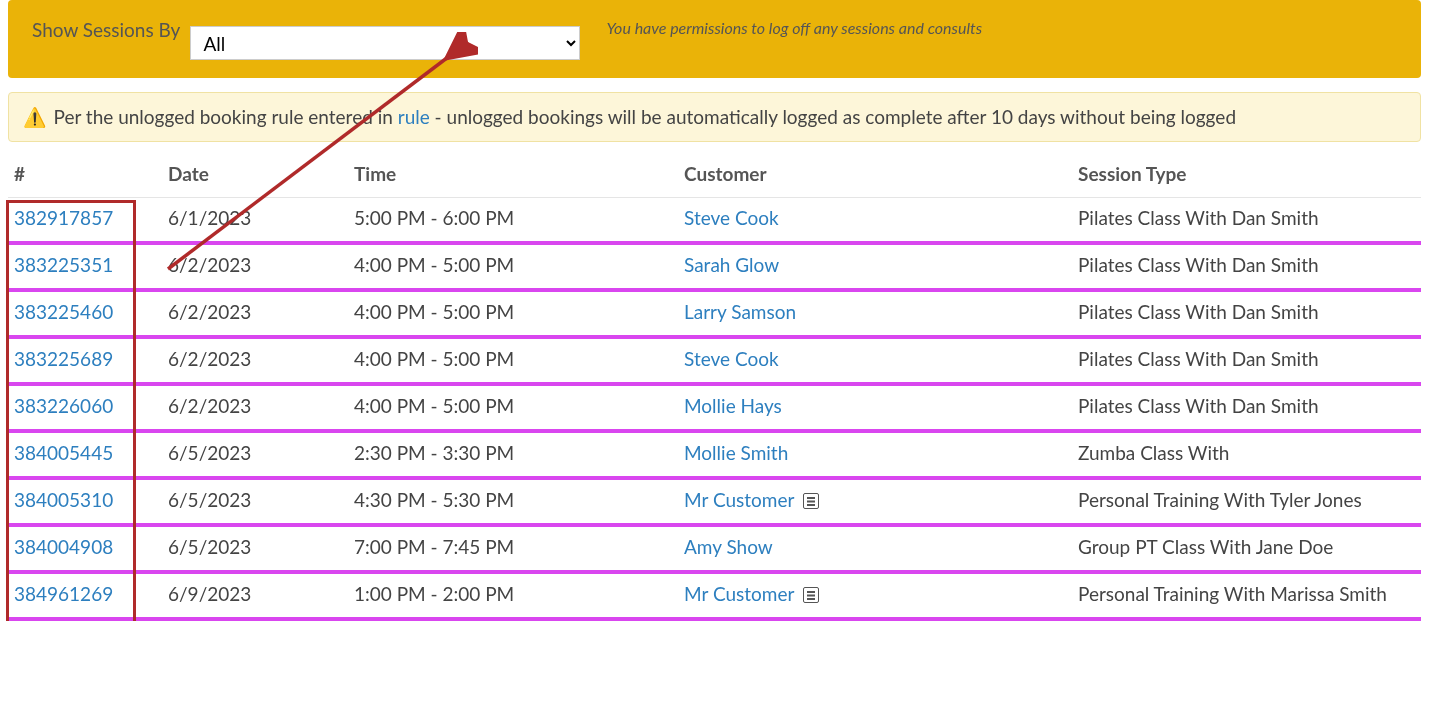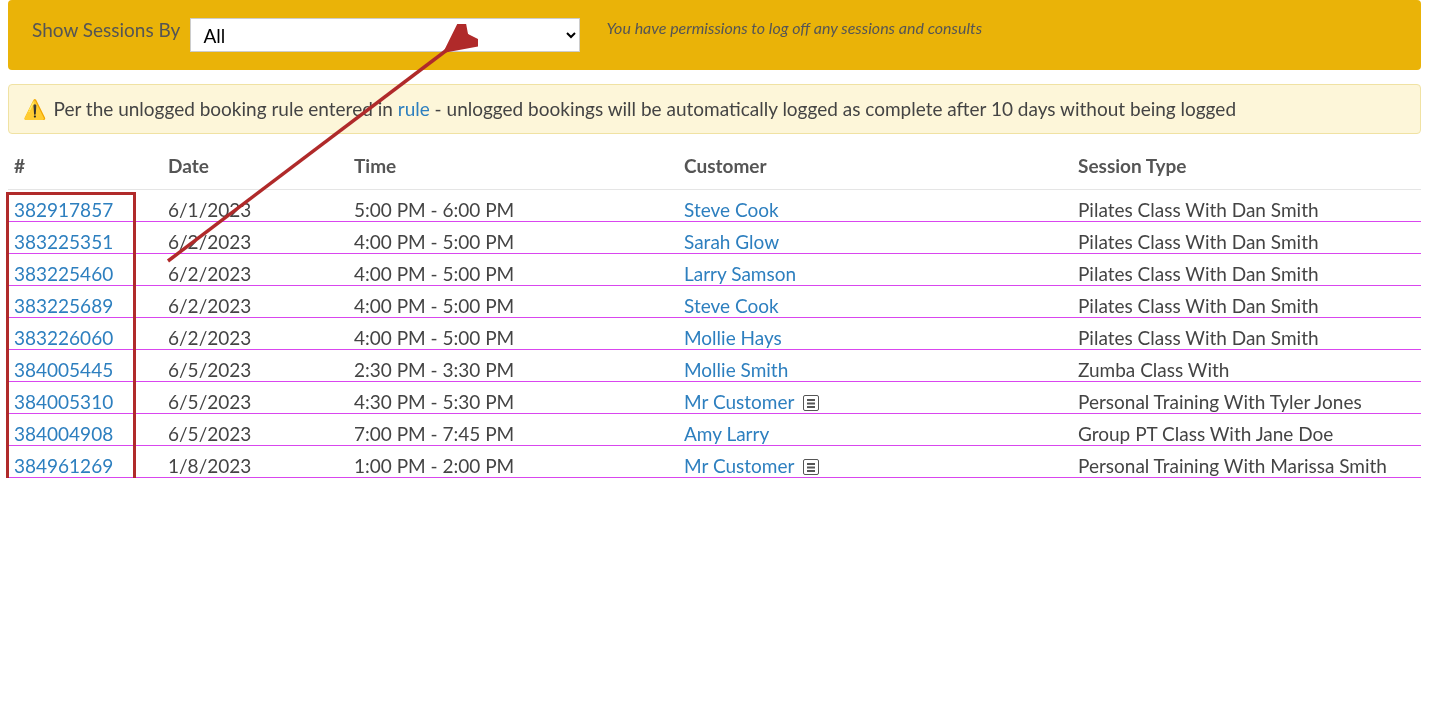--- a/index.html
+++ b/index.html
@@ -24,20 +24,21 @@
     font-size: 19px;
   }
   .filter-select {
     font-size: 19px;
     padding: 4px 8px;
     width: 390px;
     border: 1px solid #ccc;
     background: #fff;
     height: 34px;
     font-family: inherit;
+    margin-top: 8px;
   }
   .filter-hint {
     font-style: italic;
     color: #555;
     margin-left: 16px;
     font-size: 16px;
   }
   .content {
     margin: 14px 8px 0 8px;
     padding: 0;
@@ -65,22 +66,22 @@
   }
   thead th {
     text-align: left;
     font-weight: 700;
     font-size: 19px;
     color: #555;
     padding: 12px 8px 12px 0;
     border-bottom: 1px solid #e5e5e5;
   }
   tbody td {
-    padding: 8px 8px 0 0;
-    border-bottom: 1px solid #d946ef;
+    padding: 8px 8px 12px 0;
+    border-bottom: 4px solid #d946ef;
     font-size: 19px;
     color: #444;
     vertical-align: middle;
   }
   th:first-child, td:first-child {
     padding-left: 6px;
   }
   .link {
     color: #2d7fbf;
     text-decoration: none;
@@ -204,26 +205,26 @@
           <td><a href="#" class="link">384005310</a></td>
           <td>6/5/2023</td>
           <td>4:30 PM - 5:30 PM</td>
           <td><a href="#" class="link">Mr Customer</a> <span class="note-icon"></span></td>
           <td>Personal Training With Tyler Jones</td>
         </tr>
         <tr>
           <td><a href="#" class="link">384004908</a></td>
           <td>6/5/2023</td>
           <td>7:00 PM - 7:45 PM</td>
-          <td><a href="#" class="link">Amy Larry</a></td>
+          <td><a href="#" class="link">Amy Show</a></td>
           <td>Group PT Class With Jane Doe</td>
         </tr>
         <tr>
           <td><a href="#" class="link">384961269</a></td>
-          <td>1/8/2023</td>
+          <td>6/9/2023</td>
           <td>1:00 PM - 2:00 PM</td>
           <td><a href="#" class="link">Mr Customer</a> <span class="note-icon"></span></td>
           <td>Personal Training With Marissa Smith</td>
         </tr>
       </tbody>
   </table>
 
   <div class="annotation-box" style="left:-2px; top:108px; width:130px; height:508px;"></div>
 
   <svg class="annotation-arrow" style="left:130px; top:-60px; width:340px; height:260px;" viewBox="0 0 340 260">

